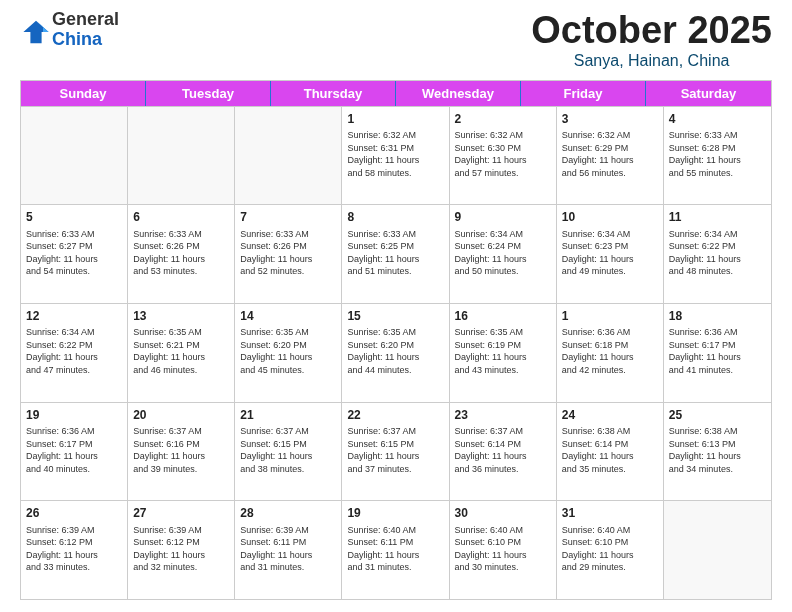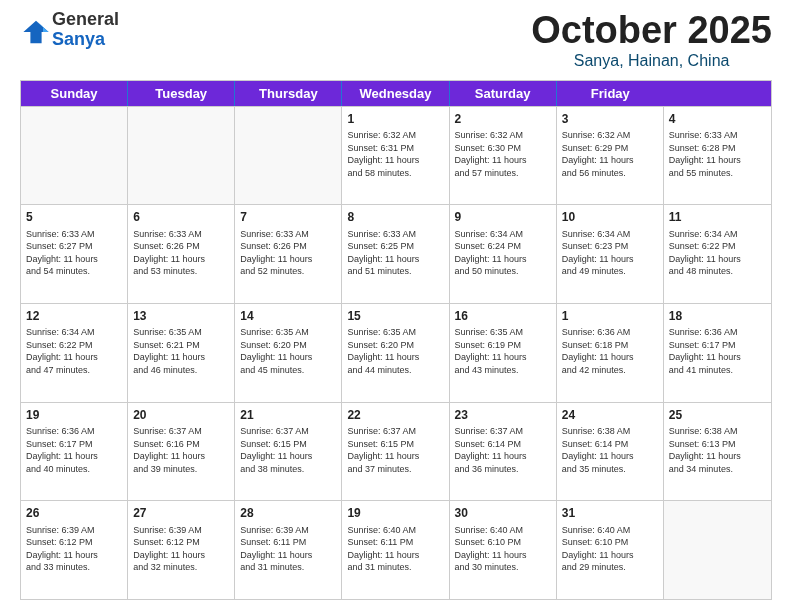--- a/index.html
+++ b/index.html
@@ -46,22 +46,22 @@
       color: #0c4a6e;
     }
     .calendar {
       flex: 1;
       display: flex;
       flex-direction: column;
       border: 1px solid #ccc;
     }
     .calendar-header {
       display: grid;
-      grid-template-columns: repeat(7, 1fr);
-      background: #6d28d9;
+      grid-template-columns: repeat(6, 1fr);
+      background: #d946ef;
     }
     .cal-header-cell {
       color: #fff;
       font-size: 13px;
       font-weight: bold;
       text-align: center;
       padding: 5px 4px;
       border-right: 1px solid #2176d2;
     }
     .cal-header-cell:last-child {
@@ -113,37 +113,37 @@
   <div class="header">
     <div class="logo">
       <div>
         <svg class="logo-icon" viewBox="0 0 40 36">
           <polygon points="20,2 38,18 28,18 28,34 12,34 12,18 2,18" fill="#1565c0"></polygon>
           <polygon points="20,2 38,18 30,18 30,10" fill="#42a5f5"></polygon>
         </svg>
       </div>
       <div style="margin-left:2px;">
         <div style="font-size:18px; font-weight:bold; color:#333; line-height:1.1;">General</div>
-        <div style="font-size:18px; font-weight:bold; color:#1565c0; line-height:1.1;">Sanya</div>
+        <div style="font-size:18px; font-weight:bold; color:#1565c0; line-height:1.1;">China</div>
       </div>
     </div>
     <div class="title-block">
       <div class="month-title">October 2025</div>
       <div class="location">Sanya, Hainan, China</div>
     </div>
   </div>
 
   <div class="calendar">
     <div class="calendar-header">
     <div class="cal-header-cell">Sunday</div>
         <div class="cal-header-cell">Tuesday</div>
         <div class="cal-header-cell">Thursday</div>
         <div class="cal-header-cell">Wednesday</div>
+        <div class="cal-header-cell">Friday</div>
         <div class="cal-header-cell">Saturday</div>
-        <div class="cal-header-cell">Friday</div>
       </div>
     <div class="calendar-body">
     <div class="cal-row">
           <div class="cal-cell empty"></div>
           <div class="cal-cell empty"></div>
           <div class="cal-cell empty"></div>
           <div class="cal-cell">
             <span class="day-number">1</span>
             <div class="cell-info" style="white-space: pre-line;">Sunrise: 6:32 AM
 Sunset: 6:31 PM

